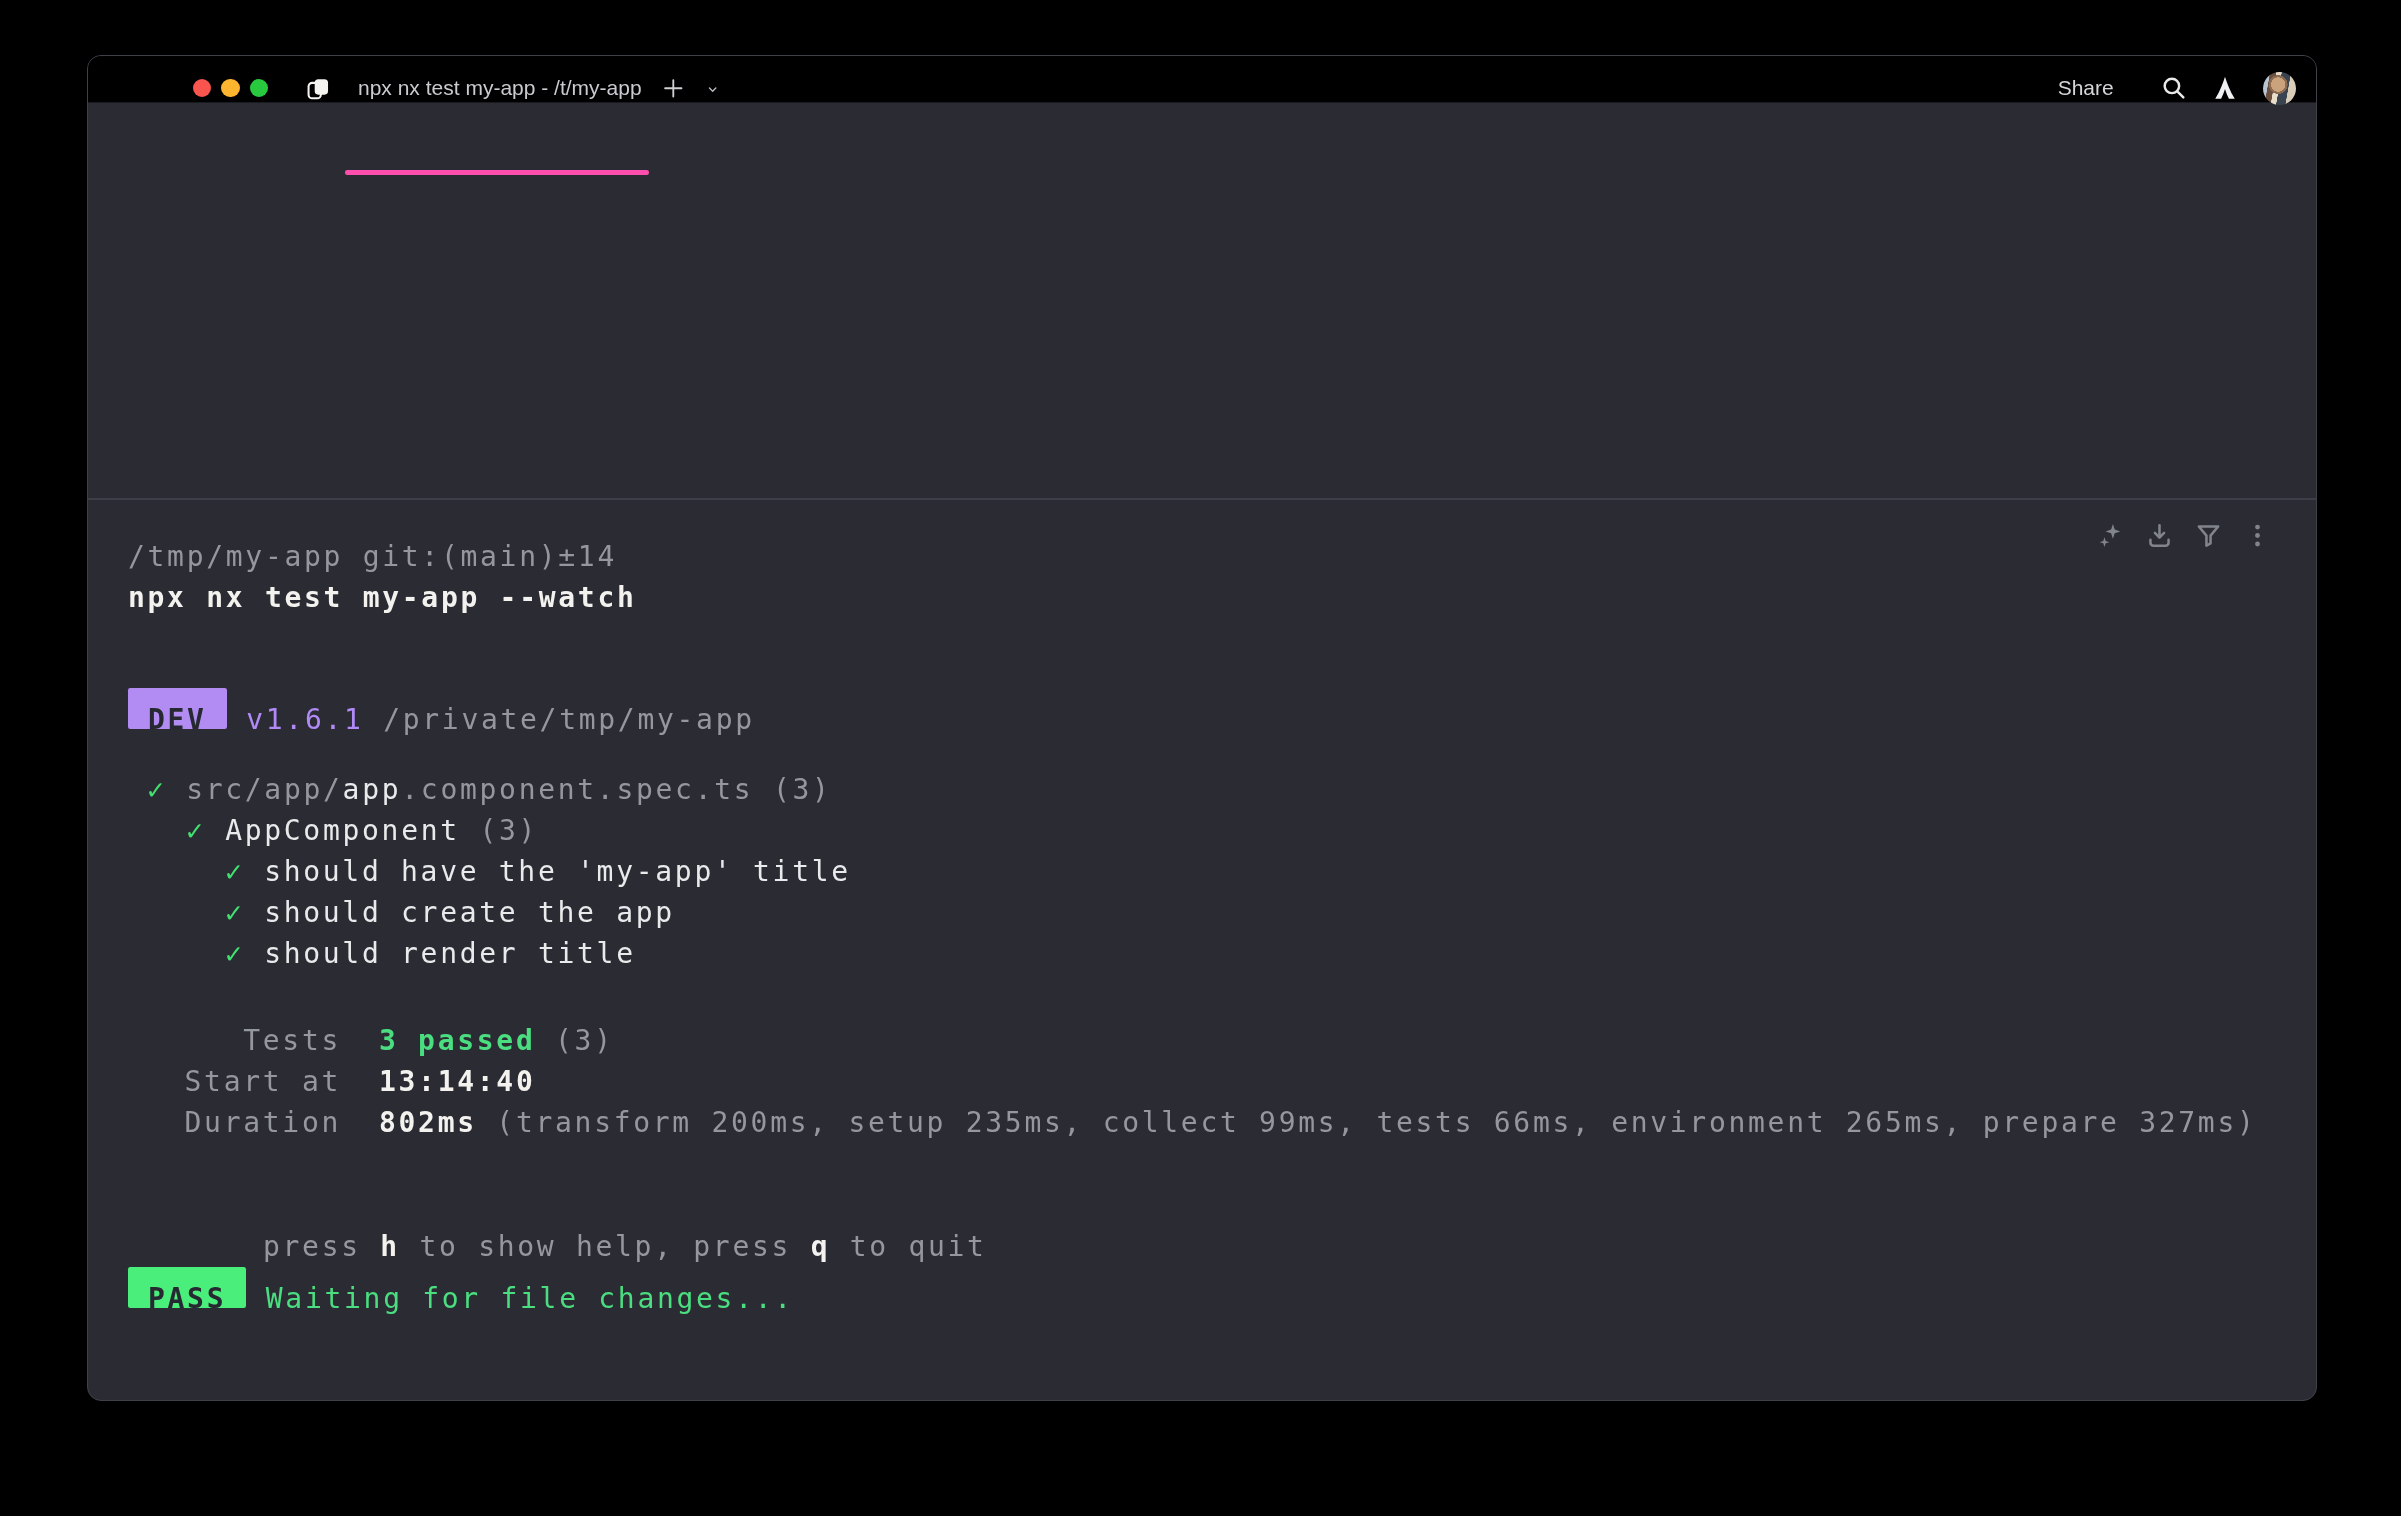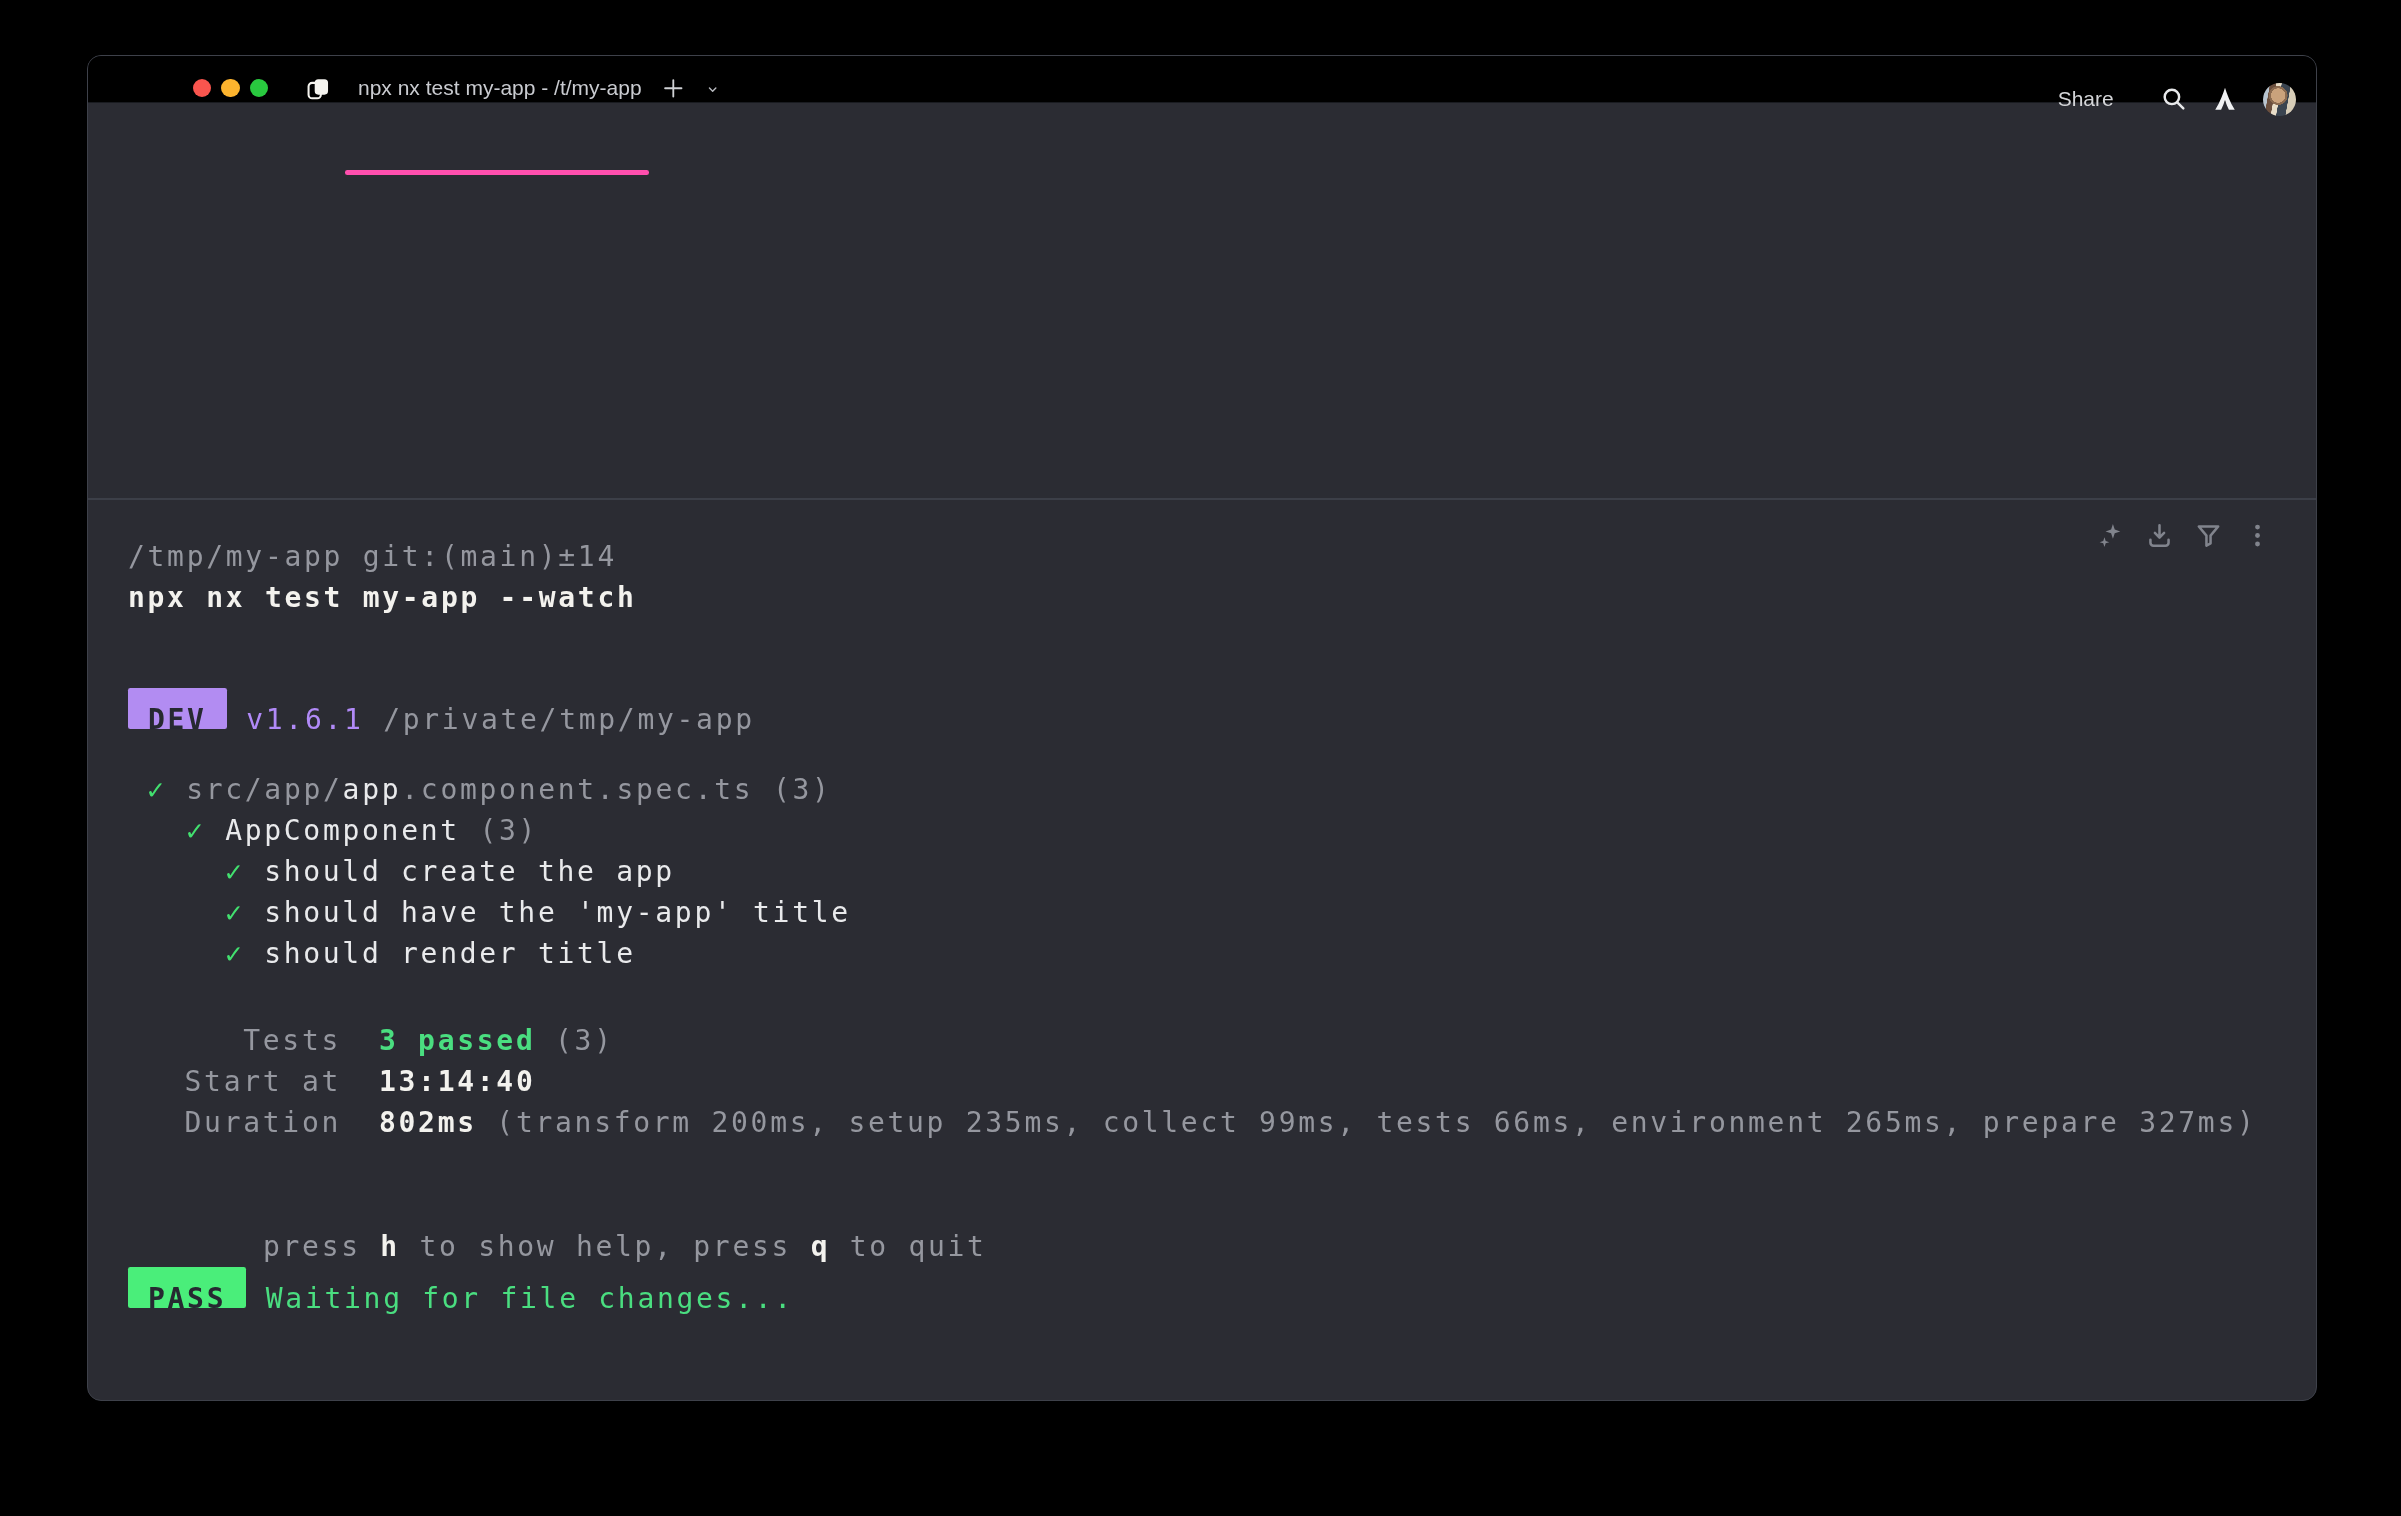--- a/index.html
+++ b/index.html
@@ -16,21 +16,21 @@
   .traffic i{width:18.4px;height:18.4px;border-radius:50%;display:block;}
   .tl-red{background:#f9554e;}
   .tl-yellow{background:#fdb42e;}
   .tl-green{background:#29c93f;}
   .traffic{top:23px;left:105px;}
   .pages-icon{position:absolute;left:218px;top:74px;width:24.6px;height:26px;top:20px;}
   .tab-title{position:absolute;left:270px;top:0;height:64px;line-height:64px;color:#c9cbd0;font-size:21px;white-space:nowrap;}
   .tab-underline{position:absolute;left:257px;top:114px;width:304px;height:4.6px;border-radius:2.3px;background:#ff4fae;}
   .new-tab{position:absolute;left:573px;top:20px;width:24.6px;height:24.6px;}
   .tab-chevron{position:absolute;left:617px;top:26px;width:15.3px;height:15.3px;}
-  .titlebar-right{position:absolute;right:20px;top:11px;height:64px;display:flex;align-items:center;gap:24.6px;}
+  .titlebar-right{position:absolute;right:20px;top:0;height:64px;display:flex;align-items:center;gap:24.6px;}
   .share-label{color:#d4d5d8;font-size:21px;margin-right:21.5px;}
   .avatar{width:33px;height:33px;border-radius:50%;overflow:hidden;
     background:
       radial-gradient(circle at 46% 38%, #caa27c 0 26%, #8a6a50 27% 34%, transparent 35%),
       linear-gradient(100deg,#b8c4cf 0 18%, #6b4f3e 19% 34%, #e8ddc8 35% 48%, #3a4450 49% 72%, #d7cdb8 73% 100%);
   }
   
   .block-icons{position:absolute;right:44px;top:465px;display:flex;gap:20px;align-items:center;}
   .block-icons .bicon{width:29px;height:29px;display:block;}
   .block-divider{position:absolute;left:0;top:442px;width:100%;height:1.5px;background:#3c3f48;}
@@ -124,22 +124,22 @@
   <div class="term">
 
     <div class="line dim">/tmp/my-app git:(main)±14</div>
     <div class="line bwhite">npx nx test my-app --watch</div>
 
     <div class="line g-dev"><span class="badge badge-dev">DEV</span><span class="purple"> v1.6.1</span><span class="dim"> /private/tmp/my-app</span></div>
 
     <div class="g-tree">
       <div class="line ind1"><span class="green">✓</span><span> </span><span class="dim">src/app/</span><span class="white">app</span><span class="dim">.component.spec.ts</span><span class="dim"> (3)</span></div>
       <div class="line ind3"><span class="green">✓</span><span> </span><span class="white">AppComponent</span><span class="dim"> (3)</span></div>
+      <div class="line ind5"><span class="green">✓</span><span> </span><span class="white">should have the 'my-app' title</span></div>
       <div class="line ind5"><span class="green">✓</span><span> </span><span class="white">should create the app</span></div>
-      <div class="line ind5"><span class="green">✓</span><span> </span><span class="white">should have the 'my-app' title</span></div>
       <div class="line ind5"><span class="green">✓</span><span> </span><span class="white">should render title</span></div>
     </div>
 
     <div class="g-summary">
       <div class="line"><span class="sum-label">Tests</span><span class="sum-gap"></span><span class="bgreen">3 passed</span><span class="dim"> (3)</span></div>
       <div class="line"><span class="sum-label">Start at</span><span class="sum-gap"></span><span class="bwhite">13:14:40</span><span class="dim"></span></div>
       <div class="line"><span class="sum-label">Duration</span><span class="sum-gap"></span><span class="bwhite">802ms</span><span class="dim"> (transform 200ms, setup 235ms, collect 99ms, tests 66ms, environment 265ms, prepare 327ms)</span></div>
     </div>
 
     <div class="g-status">

